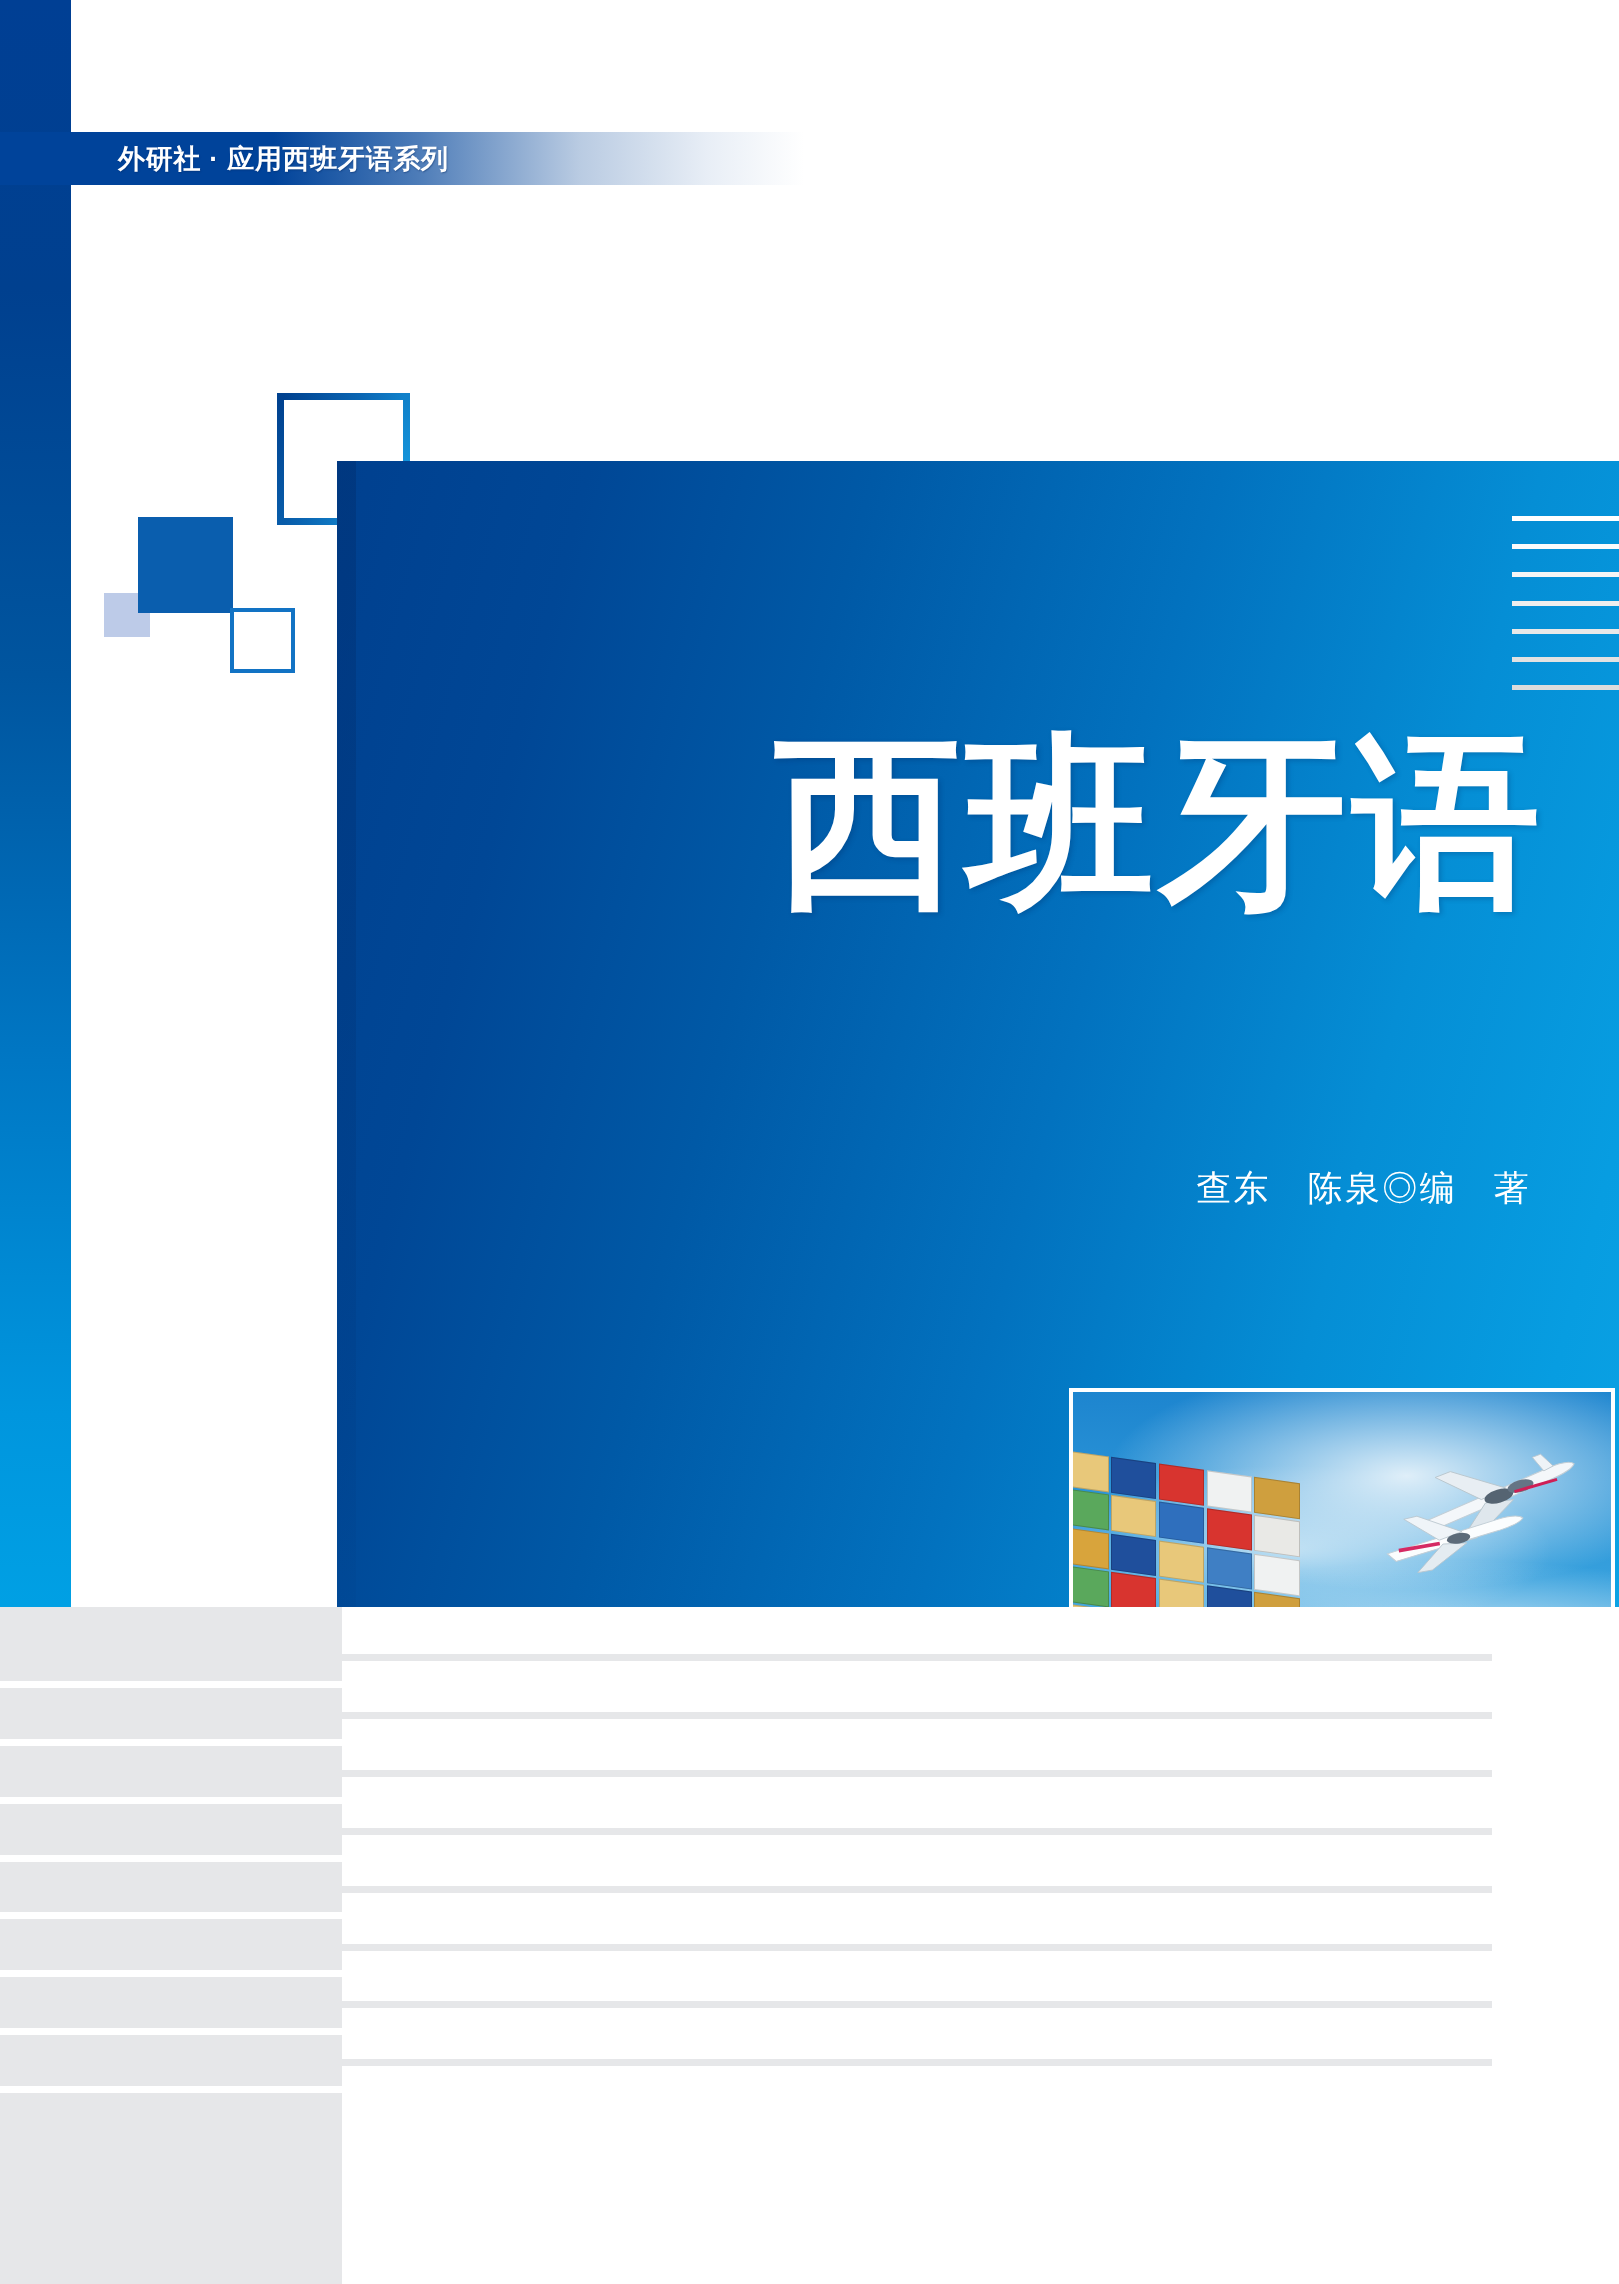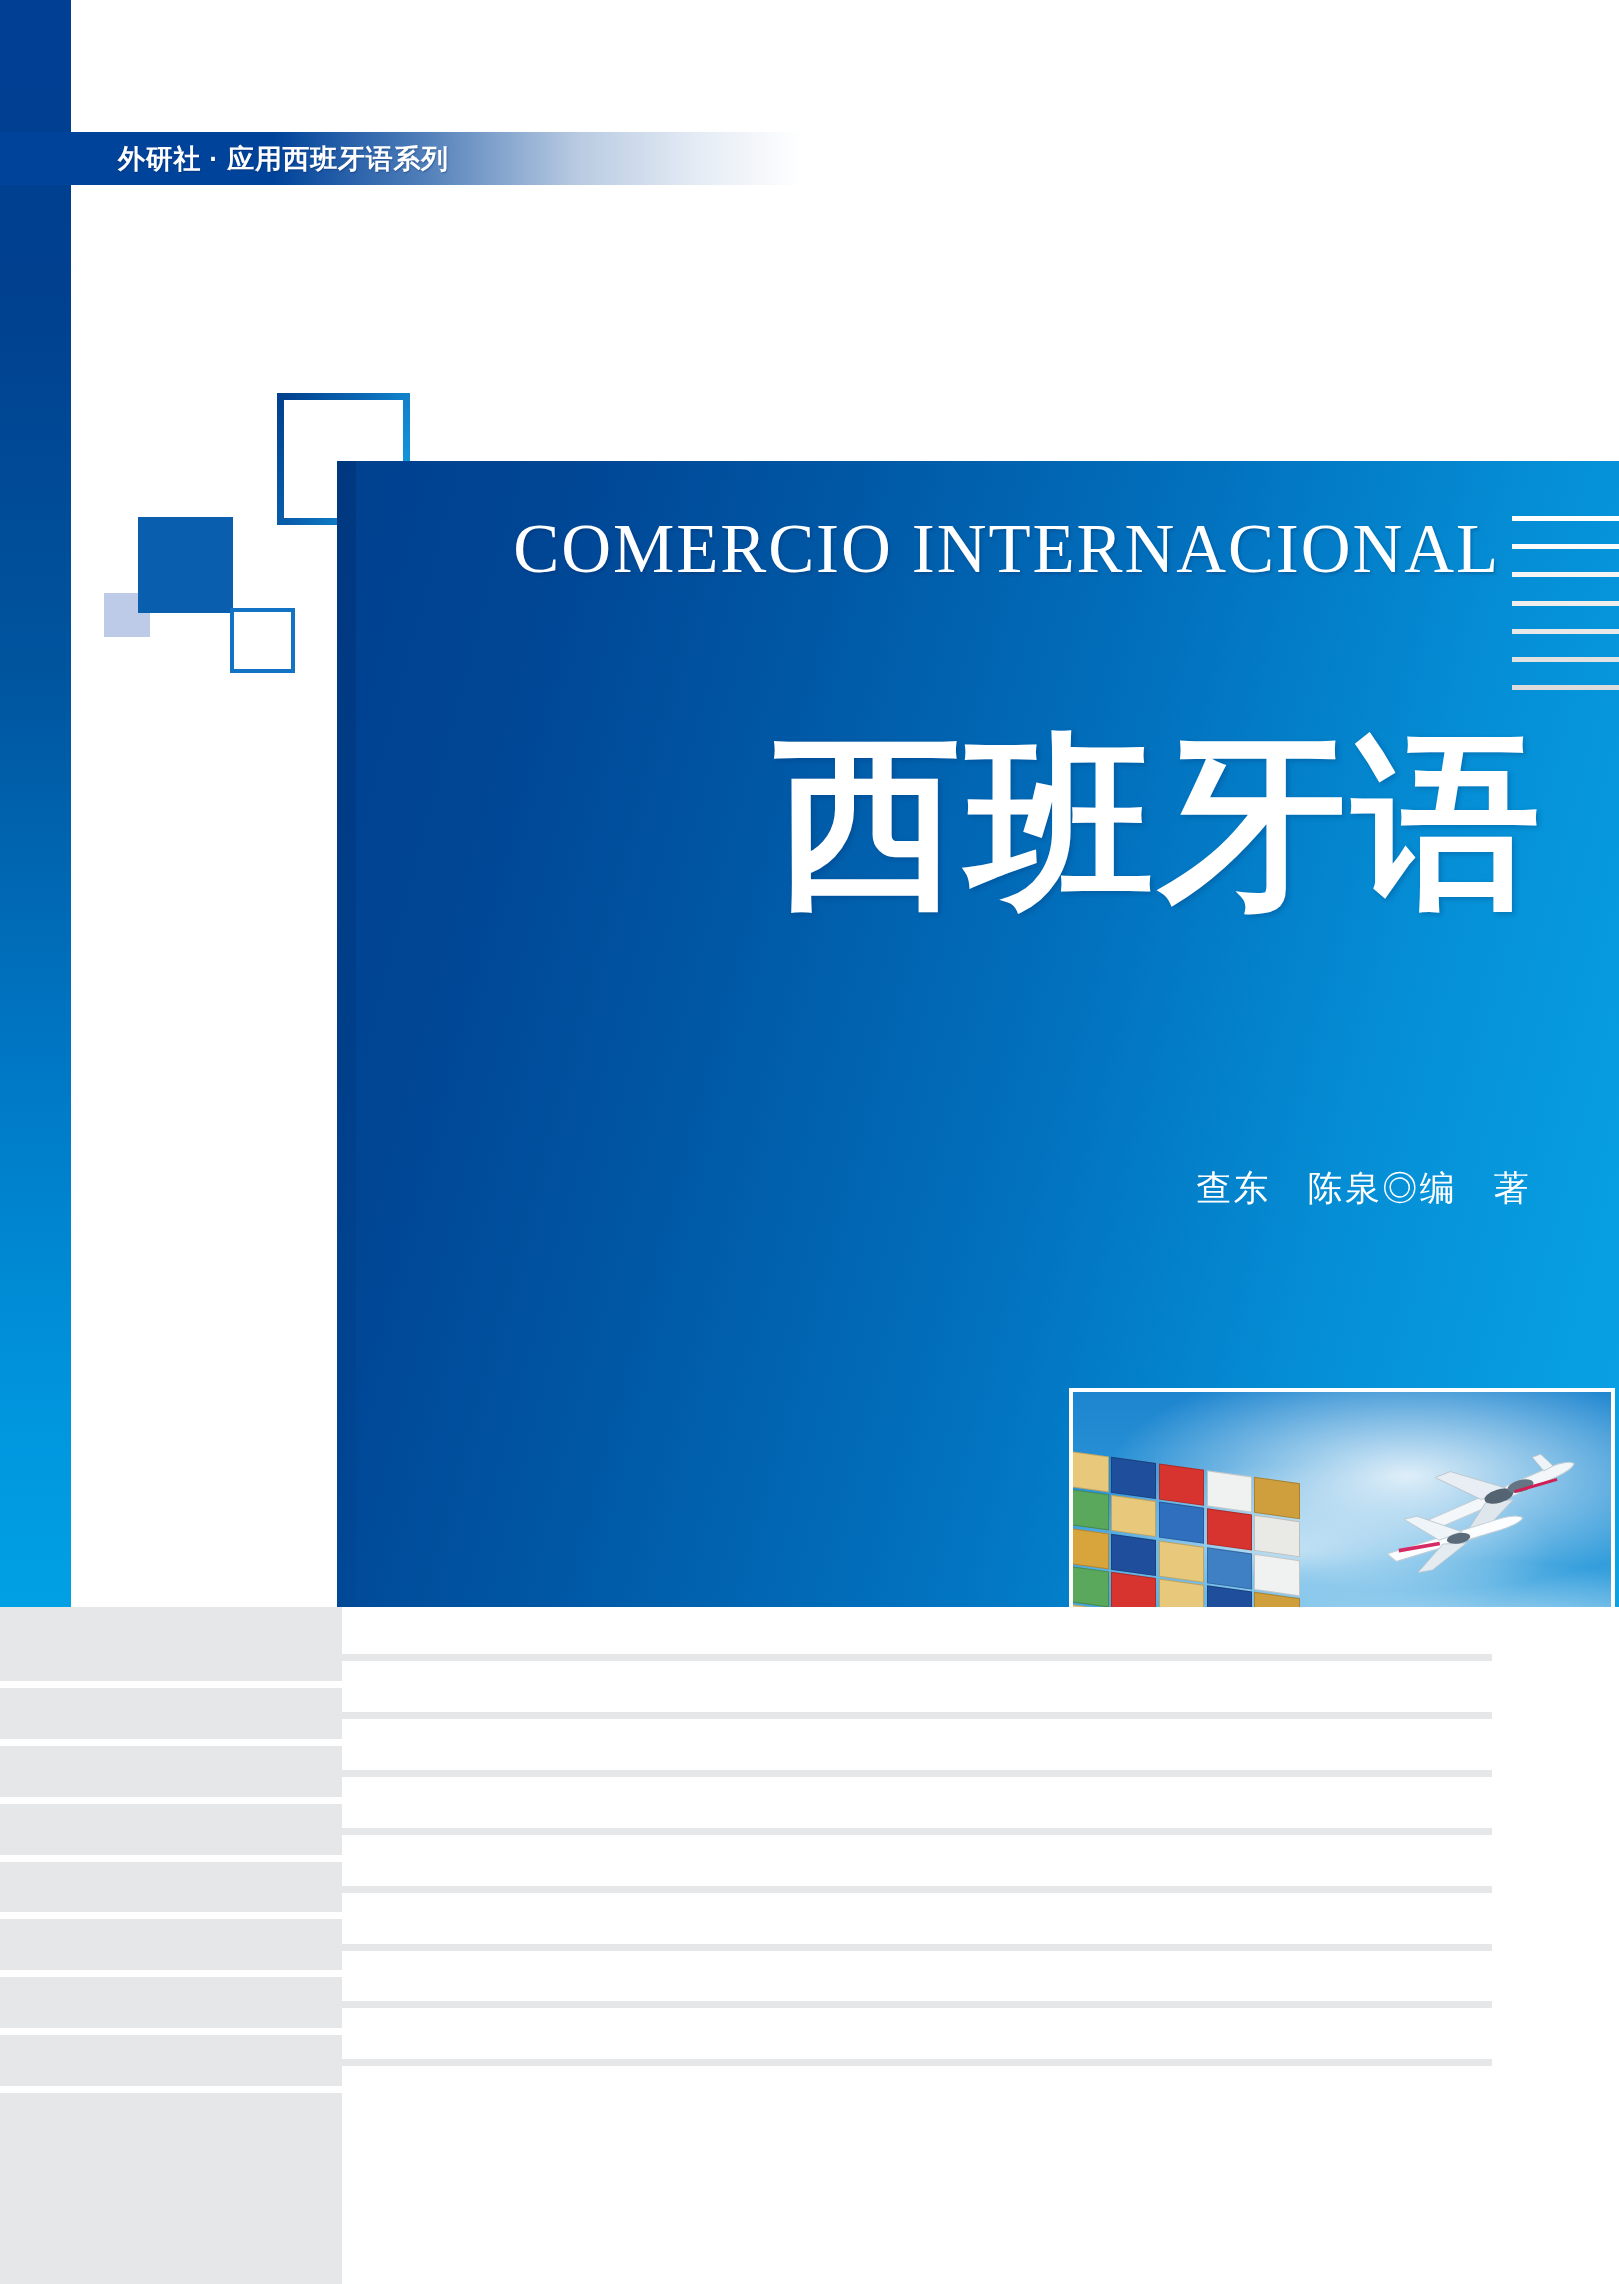--- a/index.html
+++ b/index.html
@@ -228,21 +228,20 @@
         <i style="top: 0px; background: rgb(255, 255, 255);"></i>
         <i style="top: 28px; background: rgb(251, 251, 251);"></i>
         <i style="top: 56px; background: rgb(245, 245, 245);"></i>
         <i style="top: 85px; background: rgb(238, 238, 238);"></i>
         <i style="top: 113px; background: rgb(232, 232, 232);"></i>
         <i style="top: 141px; background: rgb(226, 226, 226);"></i>
         <i style="top: 169px; background: rgb(220, 220, 220);"></i>
       </div>
 
     <div class="spanish-title">
-      <span>COMERCIO INTERNACIONAL</span>
     </div>
 
     <div class="cn-title">
       <span>西班牙语</span>
     </div>
 
     <div class="authors">查东　陈泉◎编　著</div>
   </div>
 
   <div class="photo">

